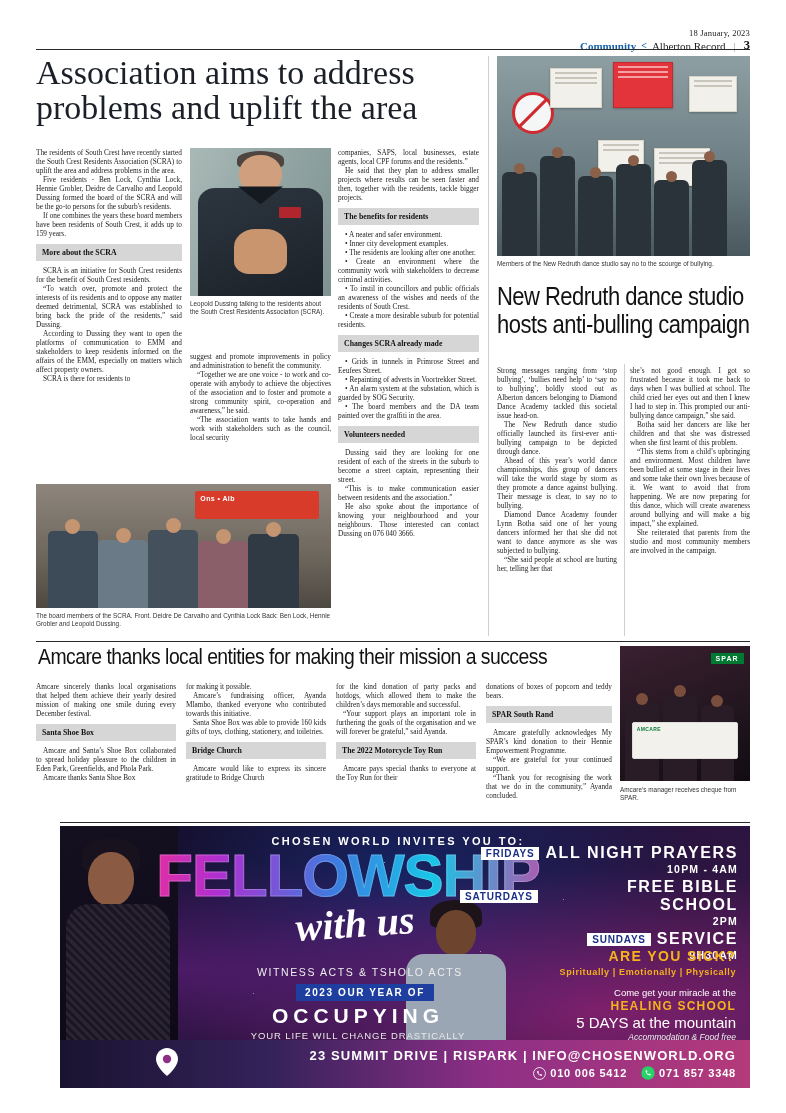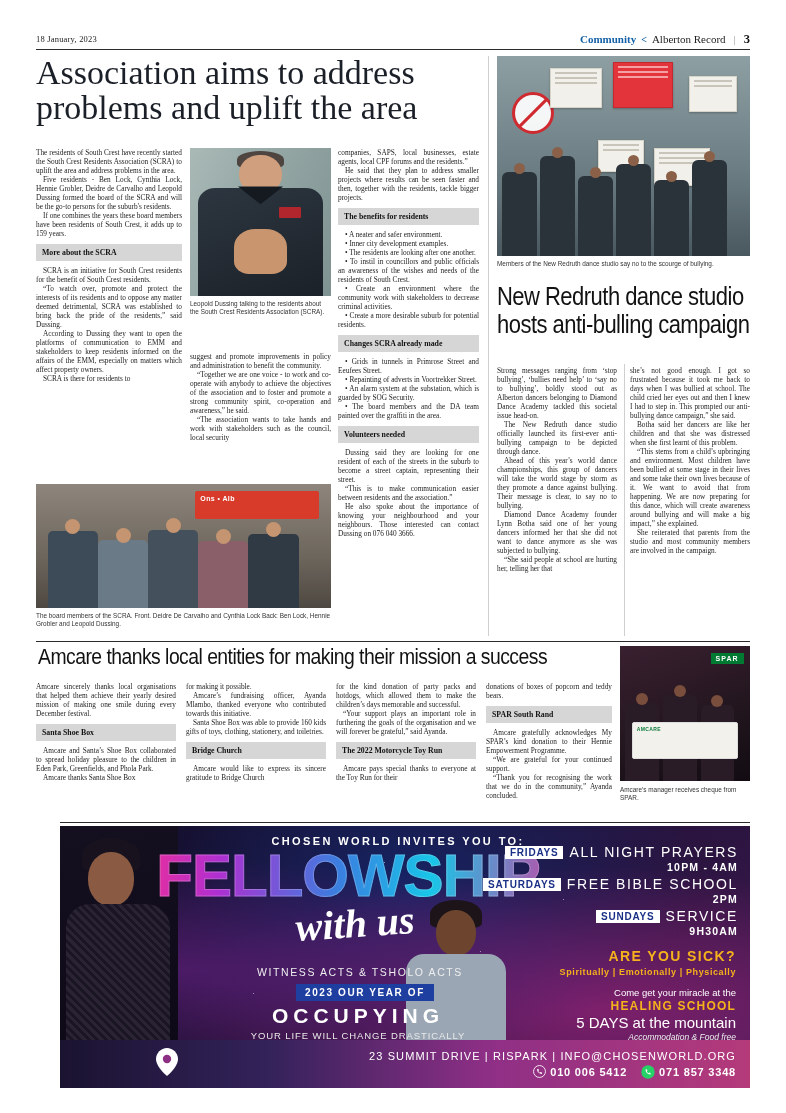--- a/index.html
+++ b/index.html
@@ -9,21 +9,21 @@
     background:#ffffff;
     font-family:"Liberation Serif", serif;
     color:#1b1b1b;
     overflow:hidden;
   }
   .page { position:relative; width:786px; height:1113px; padding:0; }
 
   
   .masthead {
     position:absolute; left:36px; top:28px; width:714px; height:22px;
-    display:flex; align-items:center; justify-content:space-between;
+    display:flex; align-items:flex-end; justify-content:space-between;flex-direction:column;
   }
   .masthead-date { font-size:8.5px; letter-spacing:.2px; color:#222; }
   .masthead-right { display:flex; align-items:center; gap:5px; font-size:11px; }
   .mh-community { color:#1461a8; font-weight:bold; }
   .mh-arrow { color:#1461a8; font-weight:bold; font-size:10px; }
   .mh-title { color:#222; }
   .mh-sep { color:#999; margin:0 3px; font-weight:300; }
   .mh-page { font-weight:bold; font-size:12.5px; color:#111; }
   .rule-top {
     position:absolute; left:36px; top:49px; width:714px; height:1px;
@@ -165,40 +165,40 @@
     background:#1e3fa0; font-size:10px; letter-spacing:1.6px; font-weight:bold; color:#fff; }
   .ad-occupying { position:absolute; left:148px; top:178px; width:300px; text-align:center;
     font-size:21px; letter-spacing:5px; font-weight:bold; color:#fff; }
   .ad-drastic { position:absolute; left:128px; top:204px; width:340px; text-align:center;
     font-size:9.5px; letter-spacing:.9px; color:#e8e8e8; }
 
   .sched { position:absolute; right:12px; top:18px; width:278px; text-align:right; }
   .sched-row { display:flex; align-items:center; justify-content:flex-end; gap:6px; margin-bottom:1px; }
   .sched-day { background:#fff; color:#1b2f86; font-size:10px; font-weight:bold;
     letter-spacing:.8px; padding:1px 5px; }
-  .sched-ev { font-size:14px; letter-spacing:1.6px; font-weight:400; color:#fff; }
+  .sched-ev { font-size:16px; letter-spacing:1.6px; font-weight:700; color:#fff; }
   .sched-time { font-size:10.5px; font-weight:bold; letter-spacing:1.2px;
     color:#fff; margin:0 0 3px 0; }
 
   .sick { position:absolute; right:14px; top:122px; width:250px; text-align:right; }
   .sick-q { font-size:14px; font-weight:bold; letter-spacing:1.4px; color:#f6b21b; }
   .sick-3 { font-size:9px; font-weight:bold; letter-spacing:.6px; color:#f6b21b; margin-top:3px; }
   .sick-come { font-size:9.5px; color:#fff; margin-top:10px; }
   .sick-heal { font-size:12px; font-weight:bold; letter-spacing:1.2px; color:#f6b21b; margin-top:1px; }
   .sick-5 { font-size:15px; color:#fff; margin-top:1px; }
   .sick-acc { font-size:8.5px; font-style:italic; color:#eee; margin-top:1px; }
 
   .ad-contact {
     position:absolute; left:0; right:0; bottom:0; height:48px;
     background:linear-gradient(90deg,#1a1330 0%,#33225a 30%,#8e2f86 62%,#b43a7a 100%);
     display:flex; align-items:center;
   }
   .ad-contact .pin { margin-left:96px; margin-right:10px; }
   .ad-contact .lines { }
-  .ad-line1 { font-size:11px; font-weight:normal; letter-spacing:1.1px; color:#fff; }
+  .ad-line1 { font-size:13px; font-weight:bold; letter-spacing:1.1px; color:#fff; }
   .ad-line2 { display:flex; gap:14px; align-items:center; justify-content:flex-end;
     margin-top:3px; font-size:11px; font-weight:bold; letter-spacing:.8px; color:#fff; }
   .ad-line2 span.ic { display:inline-flex; align-items:center; gap:4px; }
   .woman-l { position:absolute; left:0; bottom:48px; width:118px; height:214px;
     background:linear-gradient(170deg,#151020 0%,#0d0916 100%); }
   .woman-l .f { position:absolute; left:28px; top:26px; width:46px; height:54px;
     border-radius:48%; background:#8a5a42; }
   .woman-l .h { position:absolute; left:22px; top:12px; width:58px; height:34px;
     border-radius:50% 50% 20% 20%; background:#17121d; }
   .woman-l .b { position:absolute; left:6px; top:78px; width:104px; height:136px;
@@ -263,22 +263,22 @@
     <p>“The association wants to take hands and work with stakeholders such as the council, local security</p>
   </div>
 
   <div class="body-col" style="position:absolute;left:338px;top:148px;width:141px;">
     <p class="noind">companies, SAPS, local businesses, estate agents, local CPF forums and the residents.”</p>
     <p>He said that they plan to address smaller projects where results can be seen faster and then, together with the residents, tackle bigger projects.</p>
     <div class="subhead">The benefits for residents</div>
     <p>• A neater and safer environment.</p>
     <p>• Inner city development examples.</p>
     <p>• The residents are looking after one another.</p>
+    <p>• Create an environment where the community work with stakeholders to decrease criminal activities.</p>
     <p>• To instil in councillors and public officials an awareness of the wishes and needs of the residents of South Crest.</p>
-    <p>• Create an environment where the community work with stakeholders to decrease criminal activities.</p>
     <p>• Create a more desirable suburb for potential residents.</p>
     <div class="subhead">Changes SCRA already made</div>
     <p>• Grids in tunnels in Primrose Street and Eeufees Street.</p>
     <p>• Repainting of adverts in Voortrekker Street.</p>
     <p>• An alarm system at the substation, which is guarded by SOG Security.</p>
     <p>• The board members and the DA team painted over the graffiti in the area.</p>
     <div class="subhead">Volunteers needed</div>
     <p>Dussing said they are looking for one resident of each of the streets in the suburb to become a street captain, representing their street.</p>
     <p>“This is to make communication easier between residents and the association.”</p>
     <p>He also spoke about the importance of knowing your neighbourhood and your neighbours. Those interested can contact Dussing on 076 040 3666.</p>

